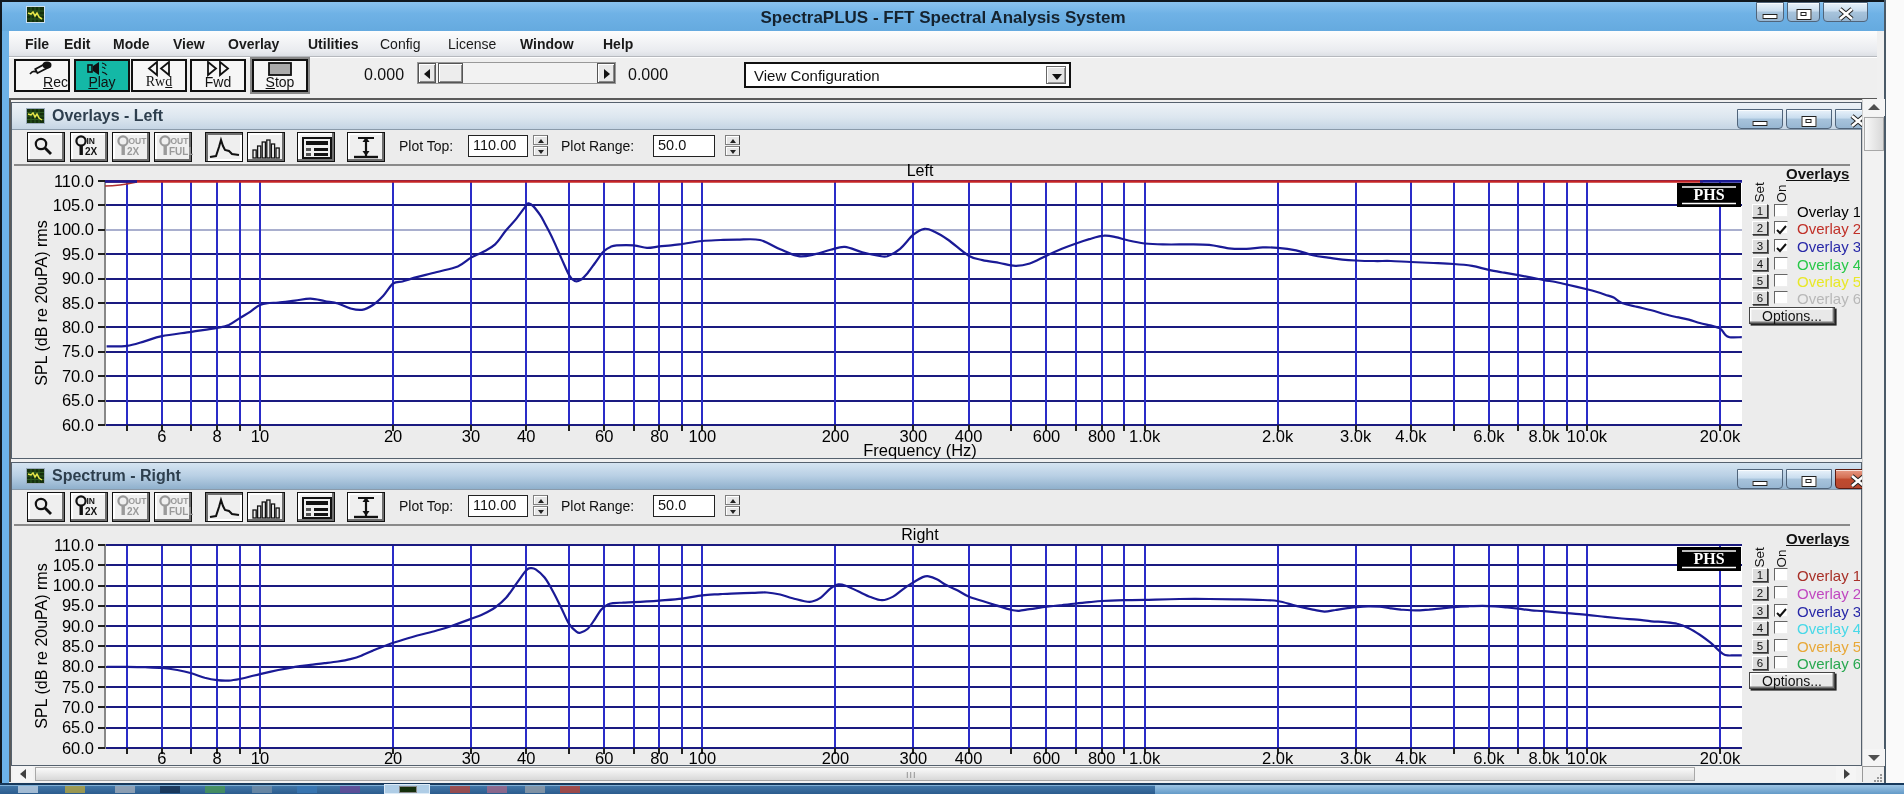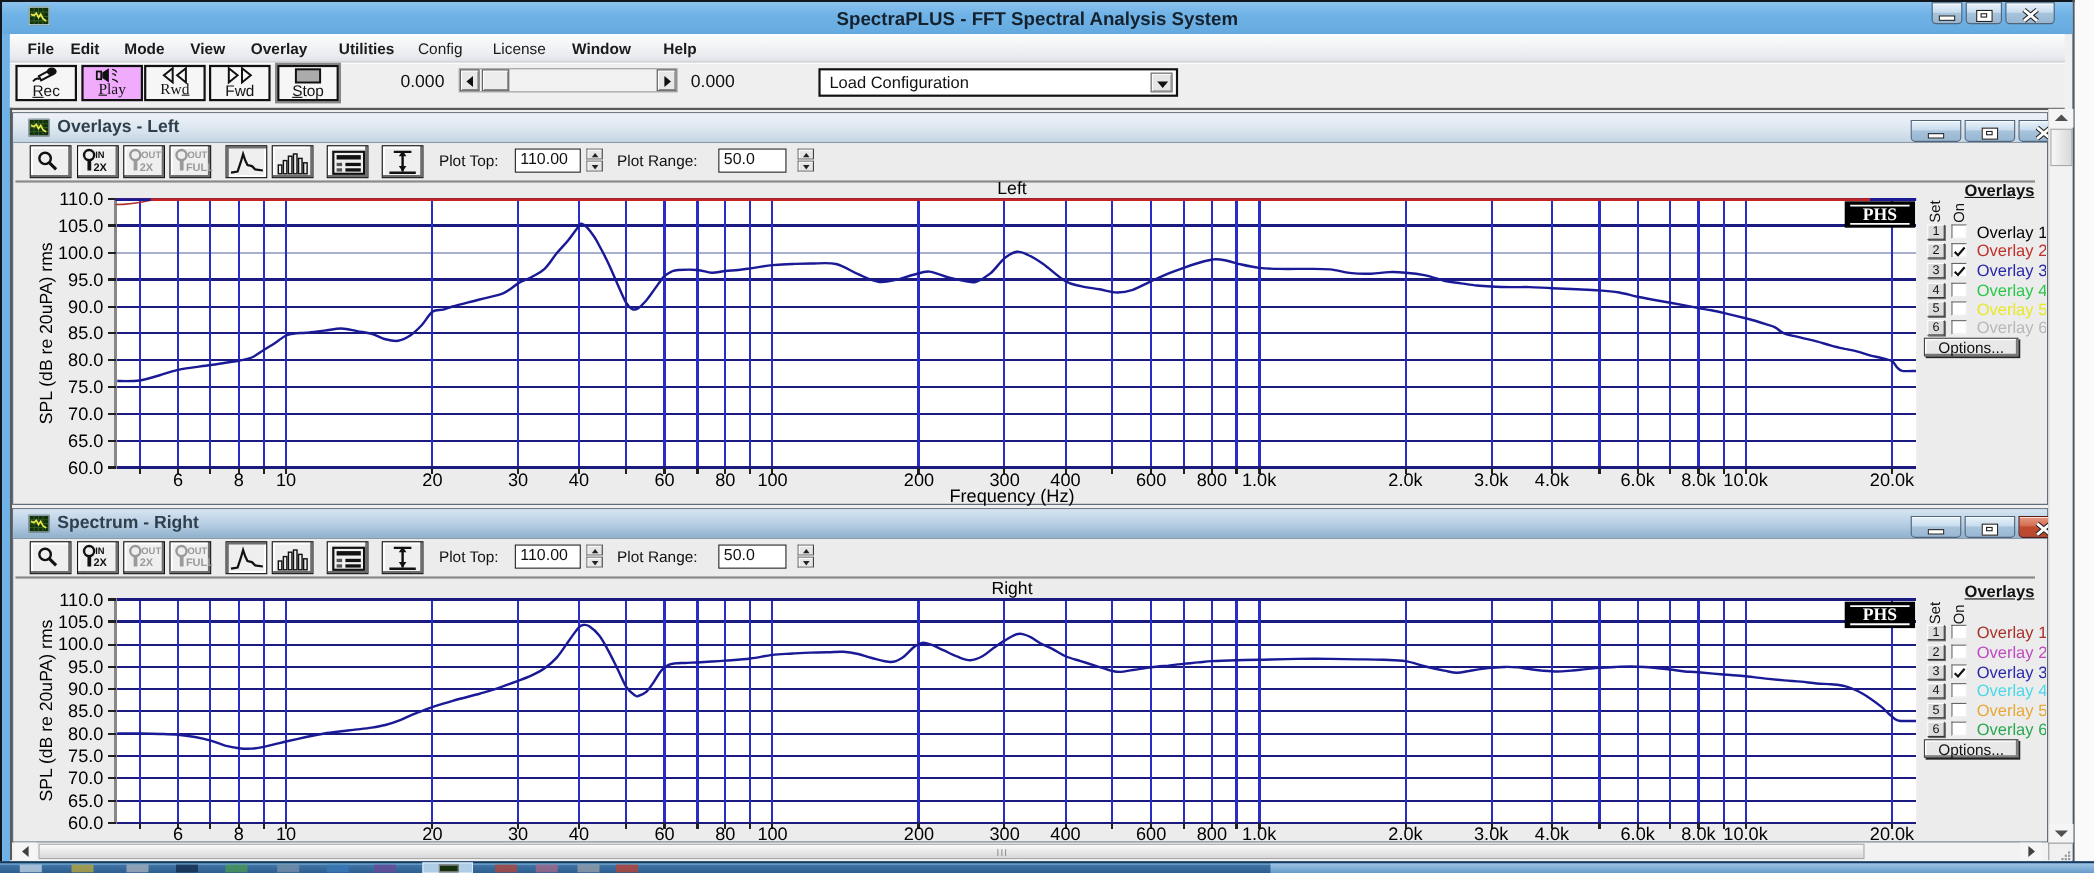--- a/index.html
+++ b/index.html
@@ -39,23 +39,23 @@
 <div class="abs" style="left:603px;top:36px;font-size:14px;font-weight:bold;color:#1a1a1a">Help</div>
 <div class="abs" style="left:9px;top:57px;width:1868px;height:41px;background:#EFEFEF;border-top:1px solid #fff"></div>
 <div class="abs" style="left:14px;top:59px;width:56px;height:33px;background:#F6F6F6;border:2px solid #111;">
     <svg width="52" height="16" viewBox="0 0 52 16" style="display:block;margin:0 auto">
       <g transform="translate(13,0)">
         <ellipse cx="18" cy="4" rx="4.5" ry="3.6" fill="#111"></ellipse>
         <rect x="7" y="5" width="12" height="4.5" transform="rotate(-28 13 8)" fill="none" stroke="#111" stroke-width="1.8"></rect>
         <path d="M1,13 Q4,9 7,11" fill="none" stroke="#111" stroke-width="1.6"></path>
       </g>
     </svg>
-    <div style="text-align:center;font-size:14px;margin-top:-3px;color:#111"><u>R</u>ec</div>
-  </div>
-<div class="abs" style="left:74px;top:59px;width:56px;height:33px;background:#f0abfc;border:2px solid #111;font-family:Liberation Serif, serif;">
+    <div style="text-align:right;font-size:14px;margin-top:-3px;color:#111"><u>R</u>ec</div>
+  </div>
+<div class="abs" style="left:74px;top:59px;width:56px;height:33px;background:#14b8a6;border:2px solid #111;">
     <svg width="52" height="16" viewBox="0 0 52 16" style="display:block;margin:0 auto">
       <g transform="translate(12,0)">
         <rect x="0" y="4" width="4" height="7" fill="none" stroke="#111" stroke-width="1.6"></rect>
         <path d="M5,5 L11,1 V14 L5,10 Z" fill="#111"></path>
         <path d="M14,2 q4,1 4,3 M14,6 q3,0.5 3,2 M14,11 q4,1 5,3" fill="none" stroke="#111" stroke-width="1.2"></path>
       </g>
     </svg>
     <div style="text-align:center;font-size:14px;margin-top:-3px;color:#111"><u>P</u>lay</div>
   </div>
 <div class="abs" style="left:131px;top:59px;width:56px;height:33px;background:#F6F6F6;border:2px solid #111;font-family:Liberation Serif, serif;">
@@ -87,21 +87,21 @@
 <div class="abs" style="left:417px;top:62px;width:199px;height:22px;background:#F2F2F2;border:1px solid #999">
     <div style="position:absolute;left:0;top:0;width:18px;height:20px;background:#E8E8E8;border:1px solid #555;box-shadow:inset 1px 1px 0 #fff,inset -1px -1px 0 #888">
       <div style="position:absolute;left:5px;top:5px;border-top:5px solid transparent;border-bottom:5px solid transparent;border-right:6px solid #111"></div>
     </div>
     <div style="position:absolute;left:20px;top:0;width:25px;height:20px;background:#EDEDED;border:1px solid #555;box-shadow:inset 1px 1px 0 #fff,inset -1px -1px 0 #888"></div>
     <div style="position:absolute;right:0;top:0;width:18px;height:20px;background:#E8E8E8;border:1px solid #555;box-shadow:inset 1px 1px 0 #fff,inset -1px -1px 0 #888">
       <div style="position:absolute;left:6px;top:5px;border-top:5px solid transparent;border-bottom:5px solid transparent;border-left:6px solid #111"></div>
     </div>
   </div>
 <div class="abs" style="left:744px;top:62px;width:327px;height:26px;background:#fff;border:2px solid #111">
-    <div style="position:absolute;left:8px;top:3px;font-size:15px;color:#111">Load Configuration</div>
+    <div style="position:absolute;left:8px;top:3px;font-size:15px;color:#111">View Configuration</div>
     <div style="position:absolute;right:3px;top:2px;width:20px;height:18px;background:#E6E6E6;border:1px solid #666;box-shadow:inset 1px 1px 0 #fff,inset -1px -1px 0 #999">
       <div style="position:absolute;left:4.5px;top:7px;border-left:5px solid transparent;border-right:5px solid transparent;border-top:6px solid #111"></div>
     </div>
   </div>
 <div class="abs" style="left:9px;top:98px;width:1868px;height:2px;background:#5a5a5a"></div>
 <div class="abs" style="left:9px;top:98px;width:2px;height:684px;background:#5a5a5a"></div>
 <div class="abs" style="left:11px;top:102px;width:1851px;height:357px;background:#ECECEC;border:1px solid #55616e"></div>
 <div class="abs" style="left:12px;top:103px;width:1849px;height:27px;background:linear-gradient(#EDF2F7 0%,#DCE6EF 55%,#C5D5E4 100%);border-bottom:1px solid #8a9aaa"></div>
 <div class="abs" style="left:26px;top:108px;width:19px;height:16px;background:#15300d;border:1px solid #9ab;overflow:hidden"><svg width="17" height="14" viewBox="0 0 17 14">
       <rect width="17" height="14" fill="#15300d"></rect>

